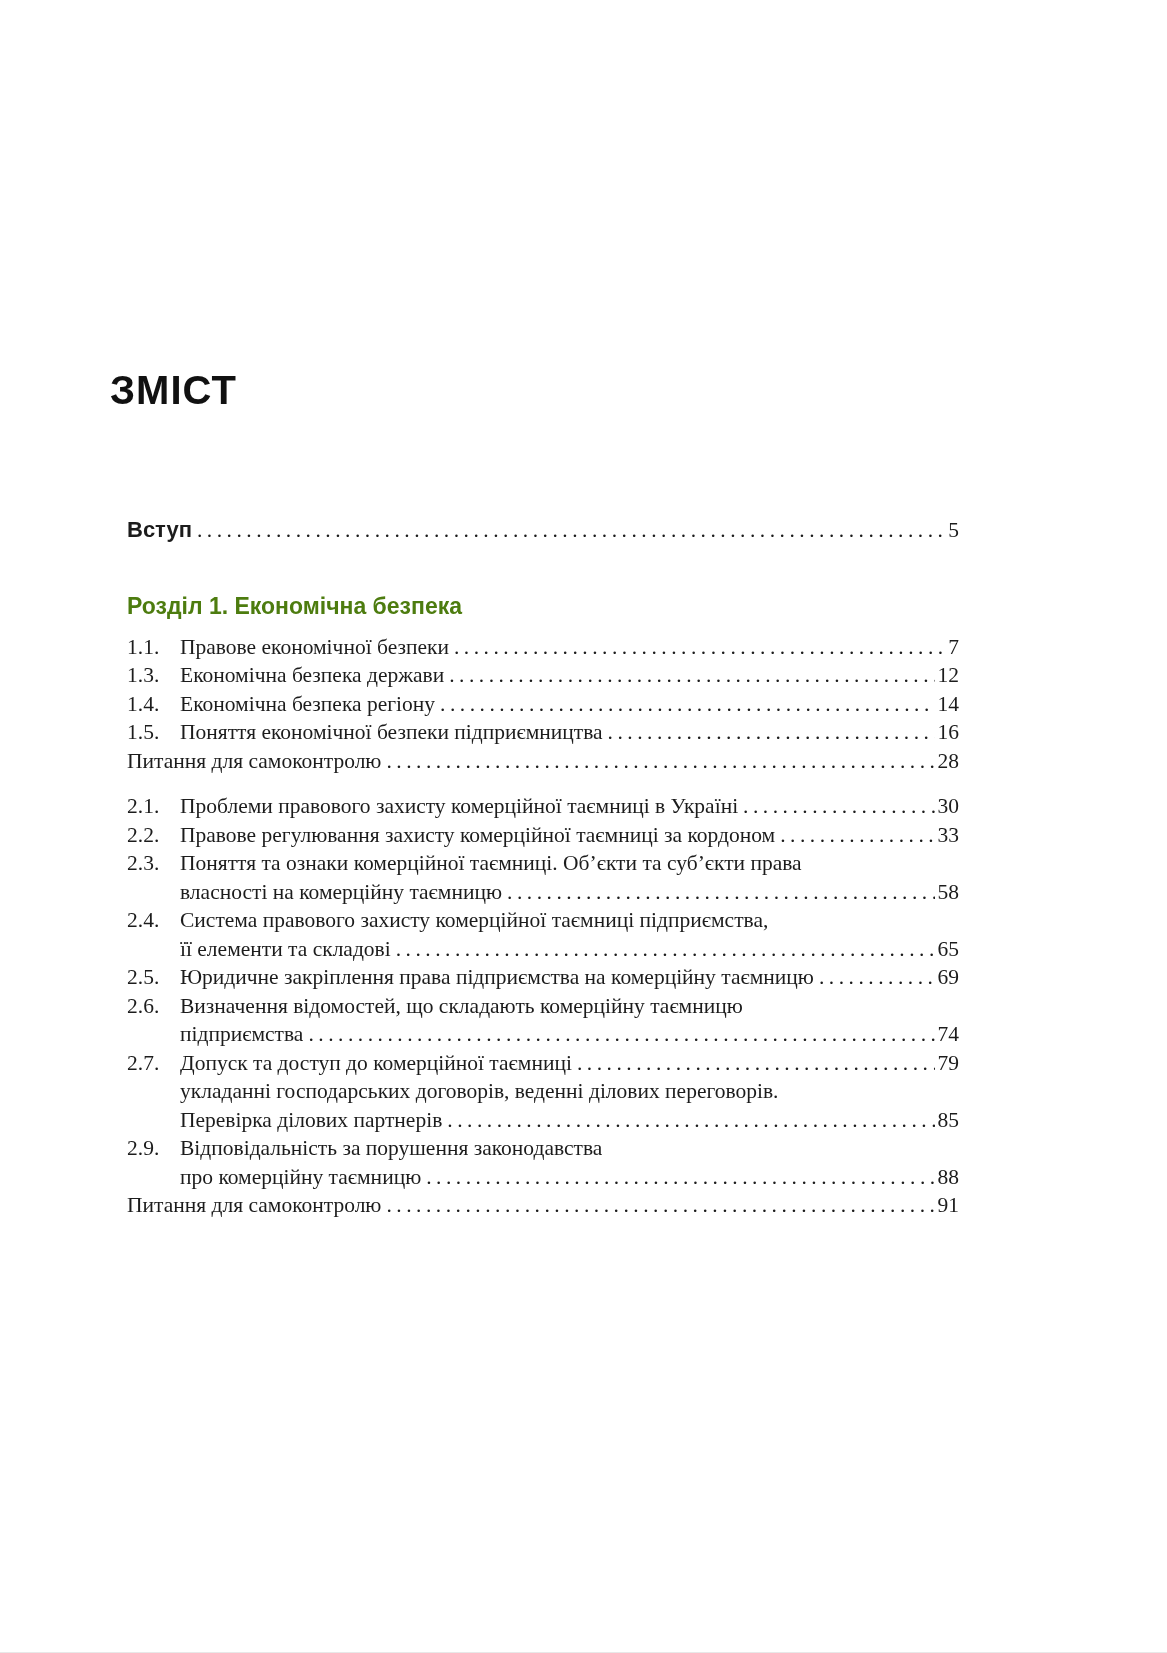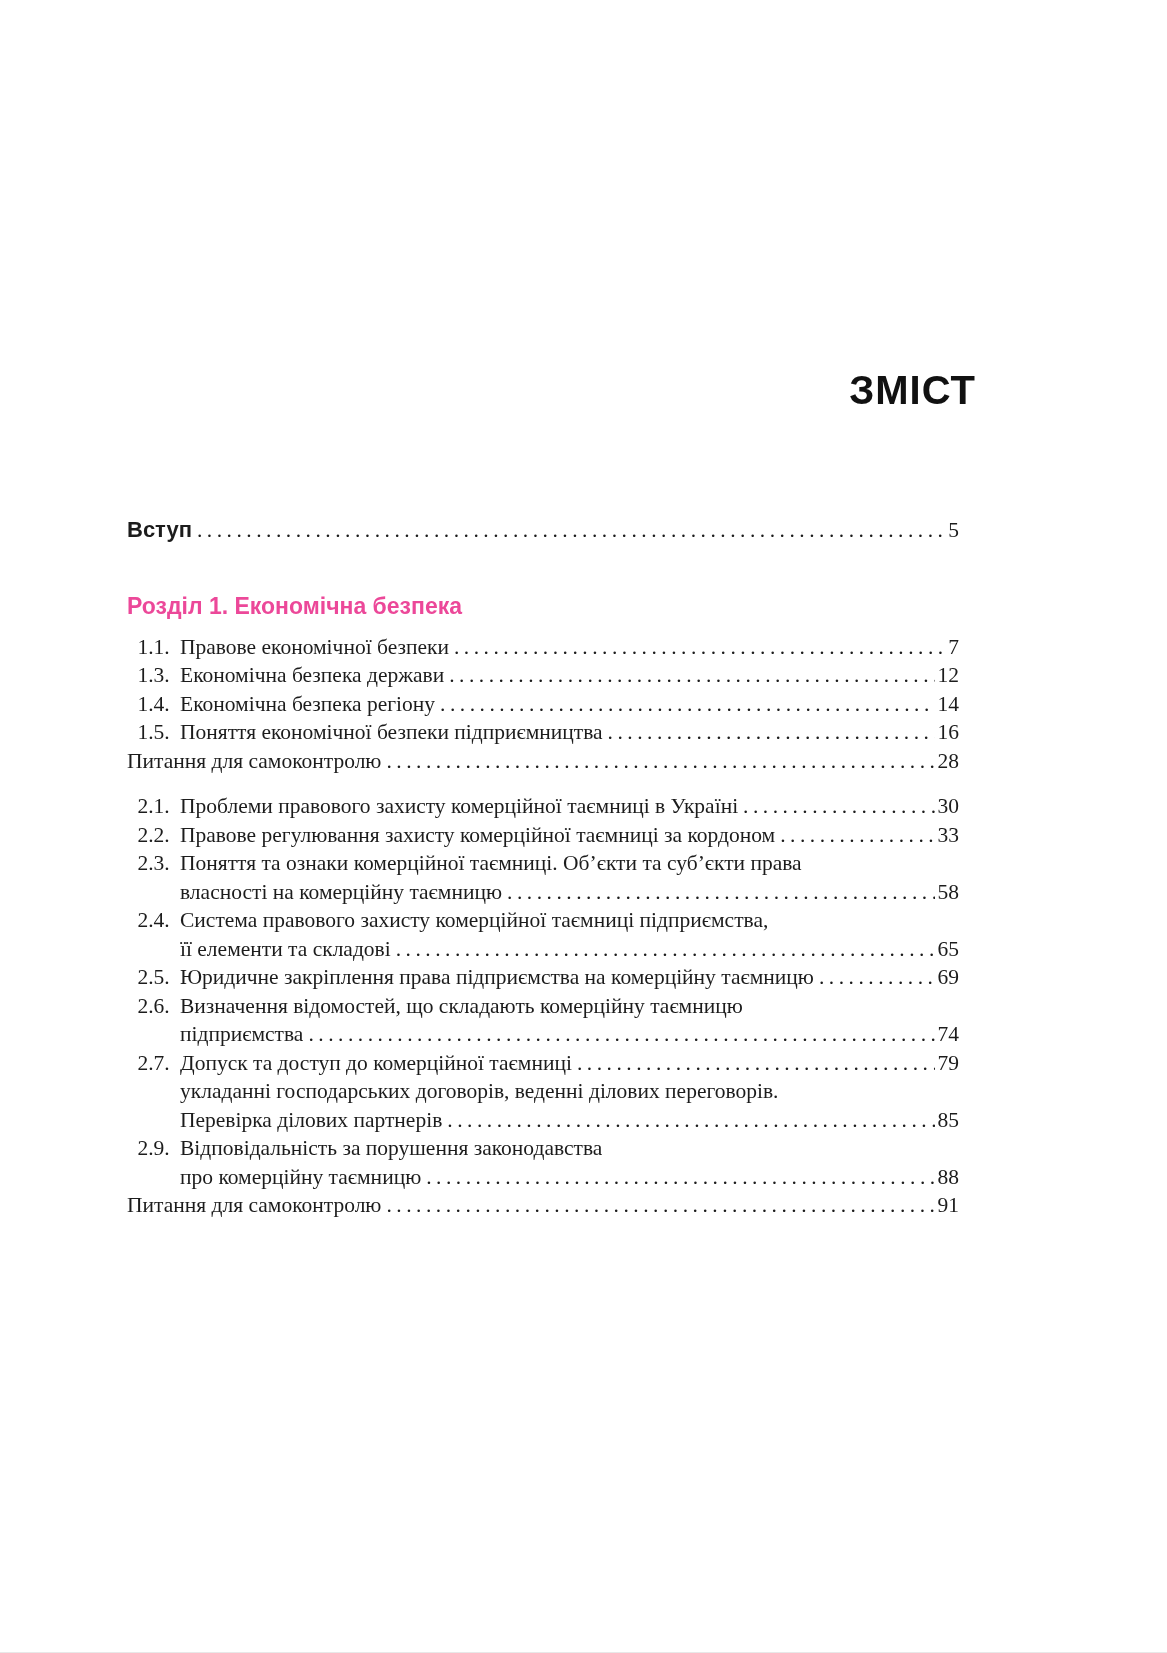--- a/index.html
+++ b/index.html
@@ -24,51 +24,50 @@
     top: 0;
     width: 866px;
     padding-top: 368px;
     box-sizing: border-box;
   }
   .doc-title {
     font-family: "Liberation Sans", "DejaVu Sans", sans-serif;
     font-weight: bold;
     font-size: 40px;
     letter-spacing: 1px;
-    text-align: right;
+    text-align: left;
     color: #111111;
     margin: 0 0 104px 0;
     line-height: 44px;
   }
   .toc-section { margin: 17px; }
   .section-heading {
     font-family: "Liberation Sans", "DejaVu Sans", sans-serif;
     font-weight: bold;
     font-size: 23px;
-    color: #ec4899;
+    color: #4d7c0f;
     margin: 46px 0 12px 0;
     line-height: 30px;
   }
   .toc-entry { margin: 0; }
   .toc-entry.bold { margin-bottom: 14px; }
   .toc-entry.bold .entry-text {
     font-family: "Liberation Sans", "DejaVu Sans", sans-serif;
     font-weight: bold;
     font-size: 22px;
   }
   .toc-line {
     display: flex;
     align-items: baseline;
     font-size: 21.5px;
     line-height: 28.5px;
   }
   .entry-num {
     width: 53px;
     flex: 0 0 53px;
-    text-align: center;
   }
   .entry-text {
     white-space: nowrap;
     flex: 0 1 auto;
     overflow: hidden;
   }
   .dot-leader {
     flex: 1 1 20px;
     min-width: 10px;
     overflow: hidden;

